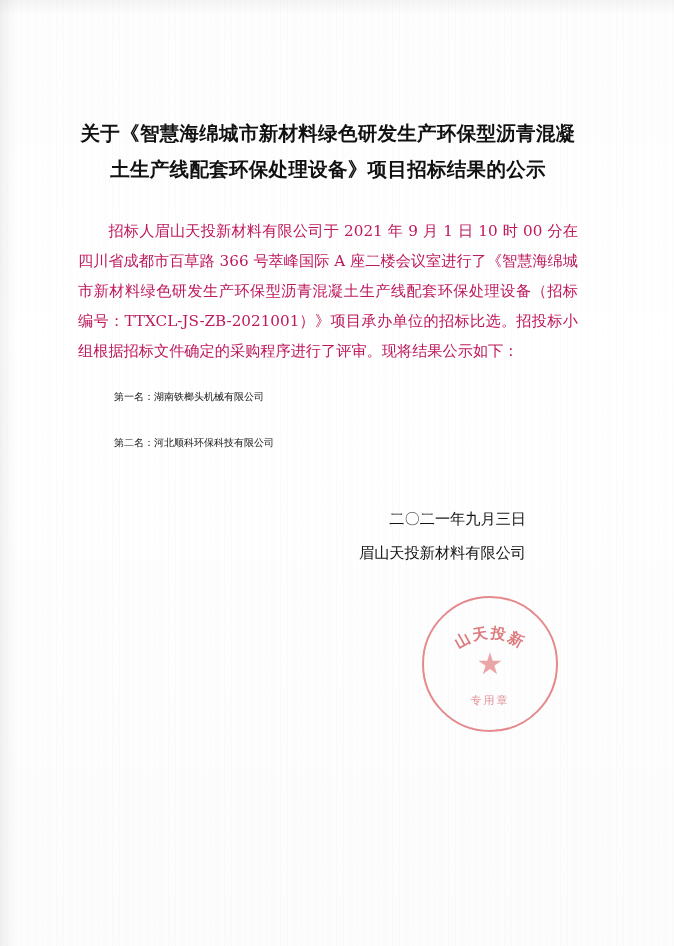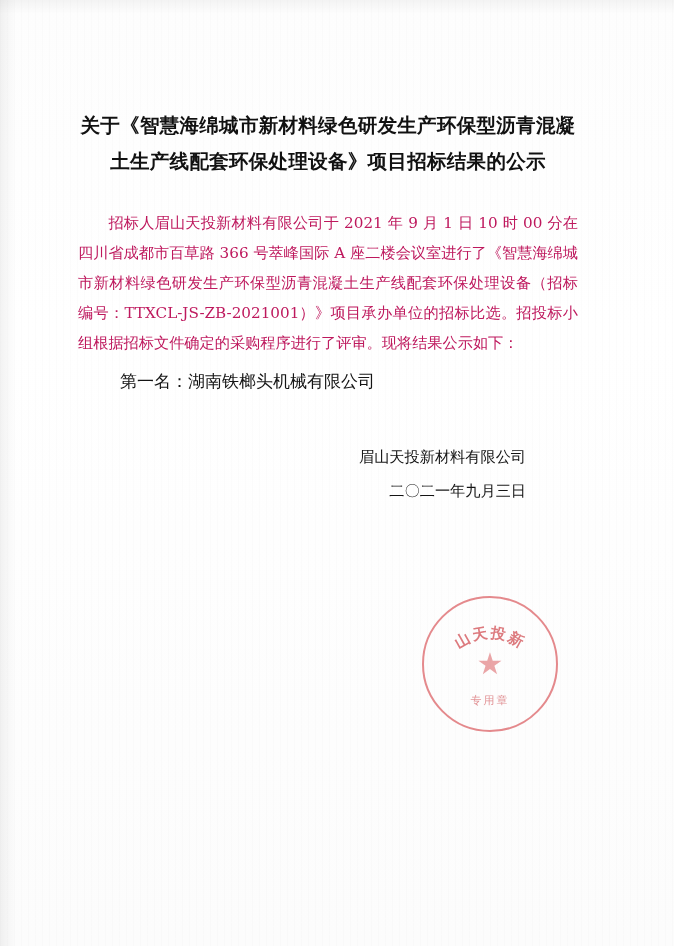--- a/index.html
+++ b/index.html
@@ -37,21 +37,21 @@
   }
   .edge-shadow-top {
     position: absolute;
     left: 0; right: 0; top: 0; height: 14px;
     background: linear-gradient(180deg, rgba(0,0,0,0.04), rgba(0,0,0,0));
     pointer-events: none;
   }
 
   .page {
     position: relative;
-    padding: 0 78px;
+    padding: 8px 78px;
     box-sizing: border-box;
     width: 656px;
   }
 
   .doc-title {
     margin: 0;
     padding-top: 108px;
     font-size: 19.5px;
     line-height: 36px;
     font-weight: 700;
@@ -68,22 +68,22 @@
     margin: 0 0 3px 0;
     font-size: 15.2px;
     line-height: 30px;
     text-align: justify;
     text-justify: inter-ideograph;
     text-indent: 2em;
     color: #be185d;
   }
 
   .rank-line {
-    margin: 8px;
-    font-size: 17px;
+    margin: 16px;
+    font-size: 10px;
     line-height: 30px;
     text-indent: 2em;
     color: #141414;
   }
   .rank-list {
     margin: 2px 0 4px 0;
   }
 
   .signature {
     margin-top: 44px;
@@ -156,37 +156,40 @@
   <h1 class="doc-title">关于《智慧海绵城市新材料绿色研发生产环保型沥青混凝土生产线配套环保处理设备》项目招标结果的公示</h1>
 
   <div class="body-block">
 
     <p class="para">招标人眉山天投新材料有限公司于 2021 年 9 月 1 日 10 时 00 分在四川省成都市百草路 366 号萃峰国际 A 座二楼会议室进行了《智慧海绵城市新材料绿色研发生产环保型沥青混凝土生产线配套环保处理设备（招标编号：TTXCL-JS-ZB-2021001）》项目承办单位的招标比选。招投标小组根据招标文件确定的采购程序进行了评审。现将结果公示如下：</p>
 
     <div class="rank-list">
       <p class="rank-line">
         <span>第一名：</span><span>湖南铁榔头机械有限公司</span>
       </p>
+      <p class="rank-line">
+        <span>第二名：</span><span>河北顺科环保科技有限公司</span>
+      </p>
     </div>
 
 
 
   </div>
 
   <div class="seal">
     <svg class="seal-arc" viewBox="0 0 132 132">
       <defs>
         <path id="sealArcPath" d="M 18,76 A 50,50 0 0 1 114,76" fill="none"></path>
       </defs>
       <text>
         <textPath href="#sealArcPath" startOffset="50%" text-anchor="middle">山天投新</textPath>
       </text>
     </svg>
     <div class="seal-star">★</div>
     <div class="seal-bottom">专用章</div>
   </div>
 
   <div class="signature">
+    <div>二〇二一年九月三日</div>
     <div>眉山天投新材料有限公司</div>
-    <div>二〇二一年九月三日</div>
   </div>
 
 </div>
 
 </body></html>

